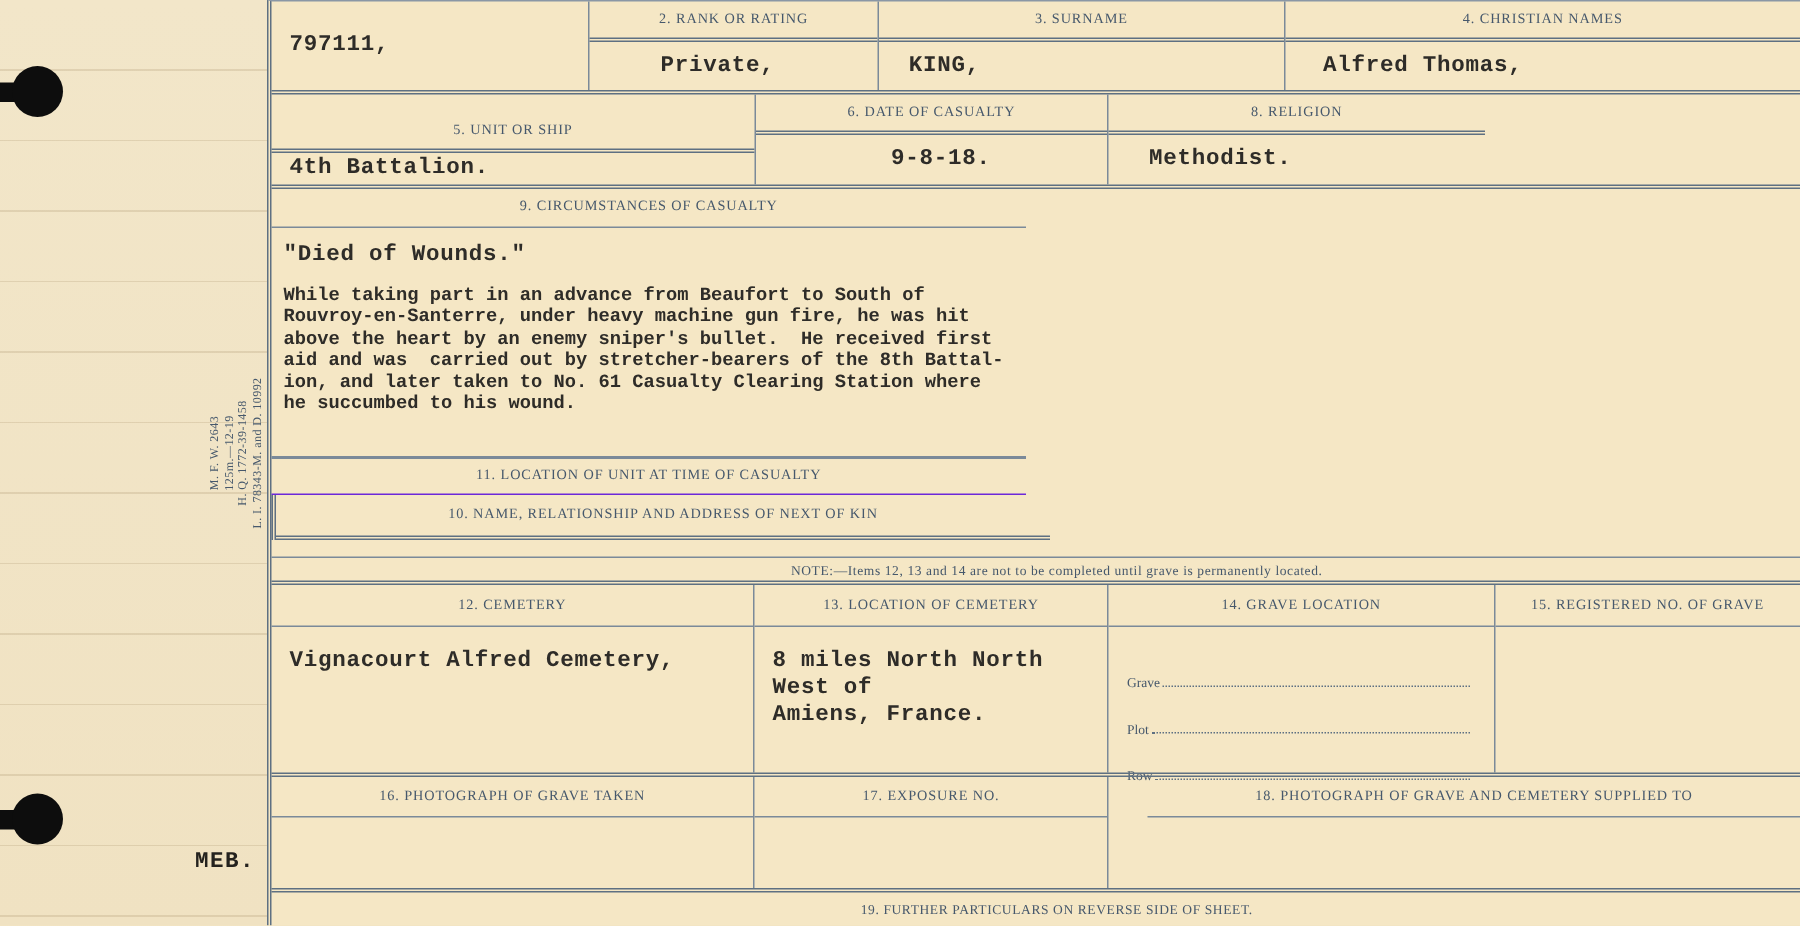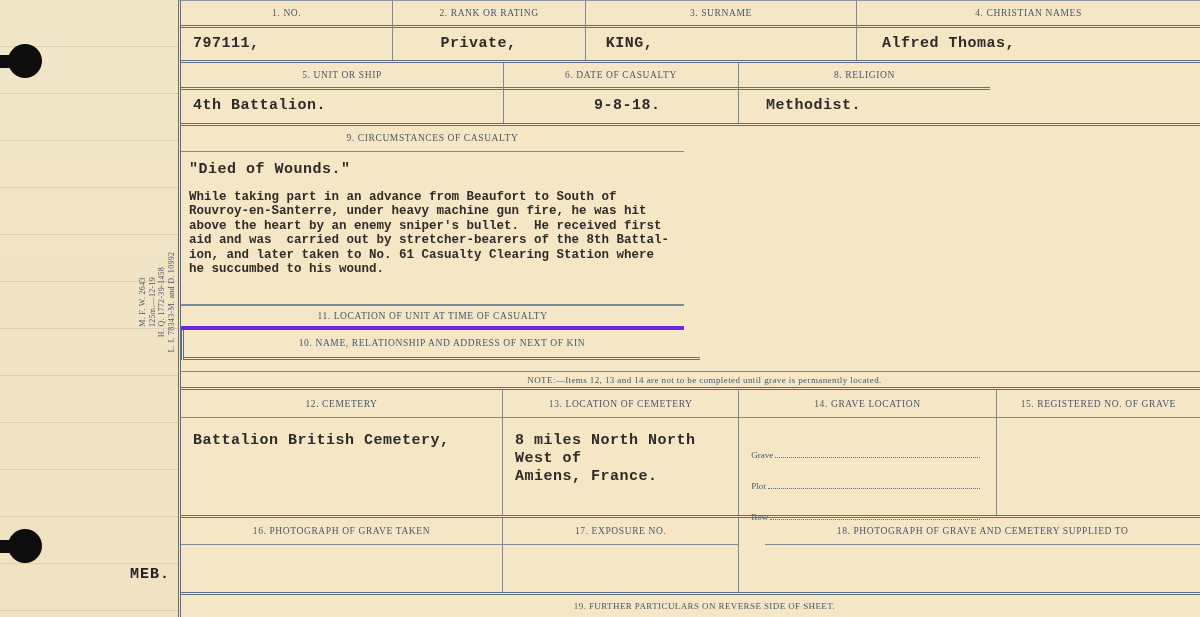--- a/index.html
+++ b/index.html
@@ -58,21 +58,21 @@
   
   .row-1 { height:62px; } .row-1 .hdr { height:27px; }
   .row-2 { height:63px; } .row-2 .hdr { height:27px; }
   .row-mid { height:247px; border-bottom:1px solid #7b8a99;flex-direction:column; }
   .row-note { height:18px; align-items:center; justify-content:center; border-bottom:3px double #5e7082; }
   .row-cem { height:125px; } .row-cem .hdr { height:28px; }
   .row-photo { height:77px; border-top:3px double #5e7082; } .row-photo .hdr { height:27px; }
   .row-19 { height:25px; align-items:center; justify-content:center; }
 
   .c1a{width:212px;} .c1b{width:193px;} .c1c{width:272px;} .c1d{width:345px;}
-  .c2a{width:322px;} .c2b{width:235px;} .c2c{width:213px;} .c2d{width:252px;}
+  .c2a{width:322px;margin-top:12px;} .c2b{width:235px;} .c2c{width:213px;} .c2d{width:252px;}
   .cma{width:503px;} .cmb{width:519px; border-left:3px double #5e7082 !important;}
   .cca{width:322px;justify-content:flex-end;} .ccb{width:237px;} .ccc{width:258px;} .ccd{width:205px;}
   .cpa{width:322px;} .cpb{width:237px;} .cpc{width:463px;padding-left:26px;}
 
   .sec9-hdr { height:26px; }
   .sec9-body { height:152px; padding:9px 6px 0 8px; }
   .sec9-body .cause { margin-bottom:11px; }
   .sec9-body .narrative { font-size:12.5px; line-height:14.5px; letter-spacing:0; }
   .sec11-hdr { height:26px; border-top:2px solid #7b8a99; border-bottom:1px solid #7b8a99; }
   .sec10-hdr { height:30px; }
@@ -103,21 +103,20 @@
       <div>H. Q. 1772-39-1458</div>
       <div>L. I. 78343-M. and D. 10992</div>
     </div>
     <div class="stamp">MEB.</div>
   </div>
 
   <div class="card">
 
     <div class="row row-1 rule-major">
       <div class="cell c1a">
-        <div class="hdr">1. NO.</div>
         <div class="val typed pad12" style="flex:1;">797111,</div>
       </div>
       <div class="cell c1b">
         <div class="hdr">2. RANK OR RATING</div>
         <div class="val typed pad47" style="flex:1;">Private,</div>
       </div>
       <div class="cell c1c">
         <div class="hdr">3. SURNAME</div>
         <div class="val typed pad20" style="flex:1;">KING,</div>
       </div>
@@ -147,37 +146,37 @@
         <div class="hdr hdr-min sec9-hdr">9. CIRCUMSTANCES OF CASUALTY</div>
         <div class="sec9-body">
           <div class="typed cause">"Died of Wounds."</div>
           <div class="typed narrative">While taking part in an advance from Beaufort to South of
 Rouvroy-en-Santerre, under heavy machine gun fire, he was hit
 above the heart by an enemy sniper's bullet.  He received first
 aid and was  carried out by stretcher-bearers of the 8th Battal-
 ion, and later taken to No. 61 Casualty Clearing Station where
 he succumbed to his wound.</div>
         </div>
-        <div class="hdr sec11-hdr" style="border-bottom:4px solid #6d28d9;">11. LOCATION OF UNIT AT TIME OF CASUALTY</div>
+        <div class="hdr sec11-hdr" style="border-bottom:1px solid #6d28d9;">11. LOCATION OF UNIT AT TIME OF CASUALTY</div>
         <div style="flex:1;"></div>
       </div>
       <div class="cell cmb">
         <div class="hdr sec10-hdr">10. NAME, RELATIONSHIP AND ADDRESS OF NEXT OF KIN</div>
         <div style="flex:1;"></div>
       </div>
     </div>
 
     <div class="row row-note">
       <div class="note-text">NOTE:—Items 12, 13 and 14 are not to be completed until grave is permanently located.</div>
     </div>
 
     <div class="row row-cem">
       <div class="cell cca">
         <div class="hdr hdr-min">12. CEMETERY</div>
-        <div class="val typed pad12 val-13" style="flex:1;">Battalion British Cemetery,</div>
+        <div class="val typed pad12 val-13" style="flex:1;">Vignacourt Alfred Cemetery,</div>
       </div>
       <div class="cell ccb">
         <div class="hdr hdr-min">13. LOCATION OF CEMETERY</div>
         <div class="val typed pad12 val-13" style="flex:1;">8 miles North North West of
 Amiens, France.</div>
       </div>
       <div class="cell ccc">
         <div class="hdr hdr-min">14. GRAVE LOCATION</div>
         <div class="grave-lines" style="flex:1;">
           <div class="grave-line">

